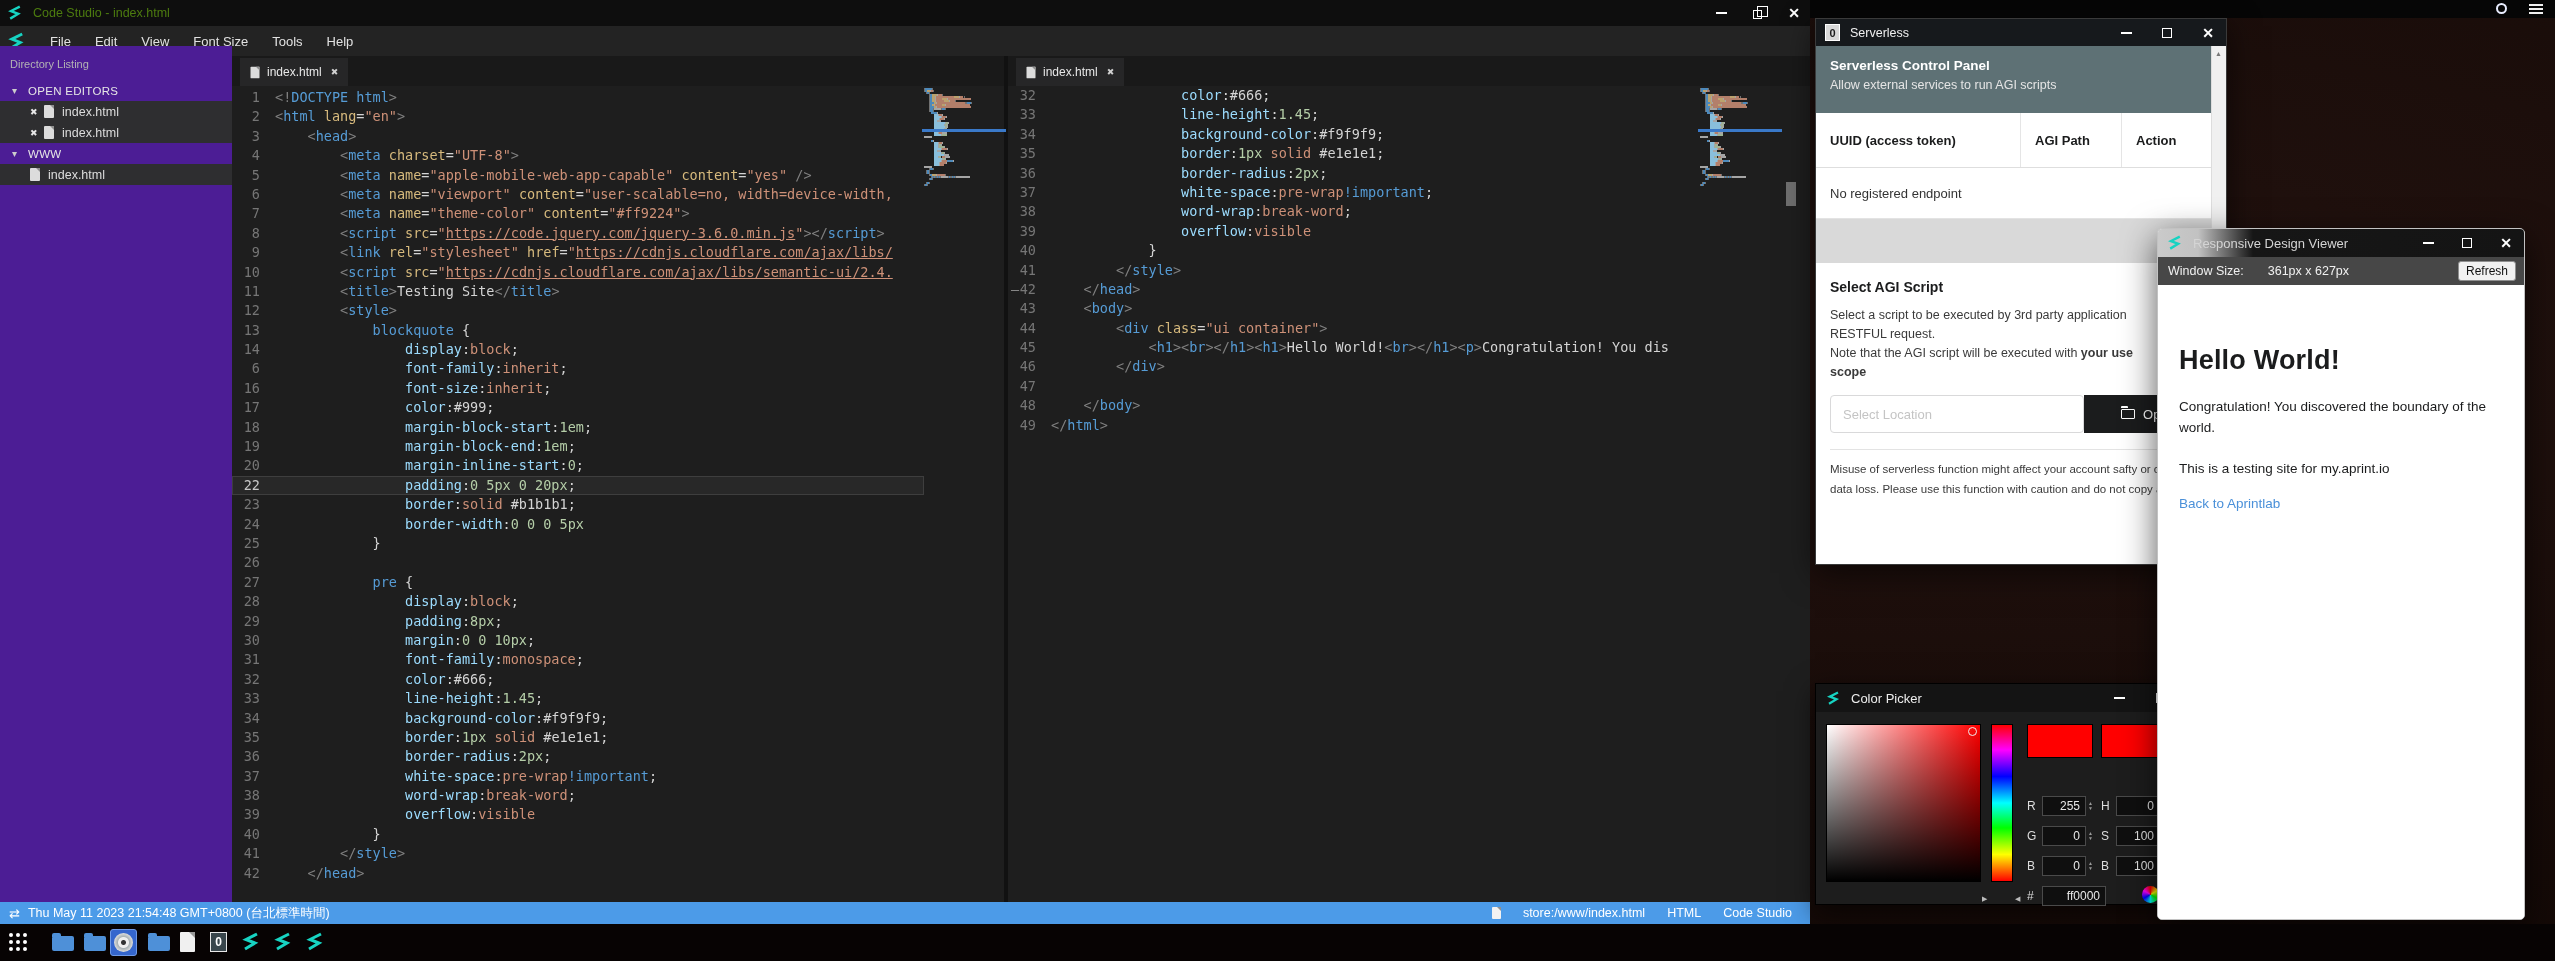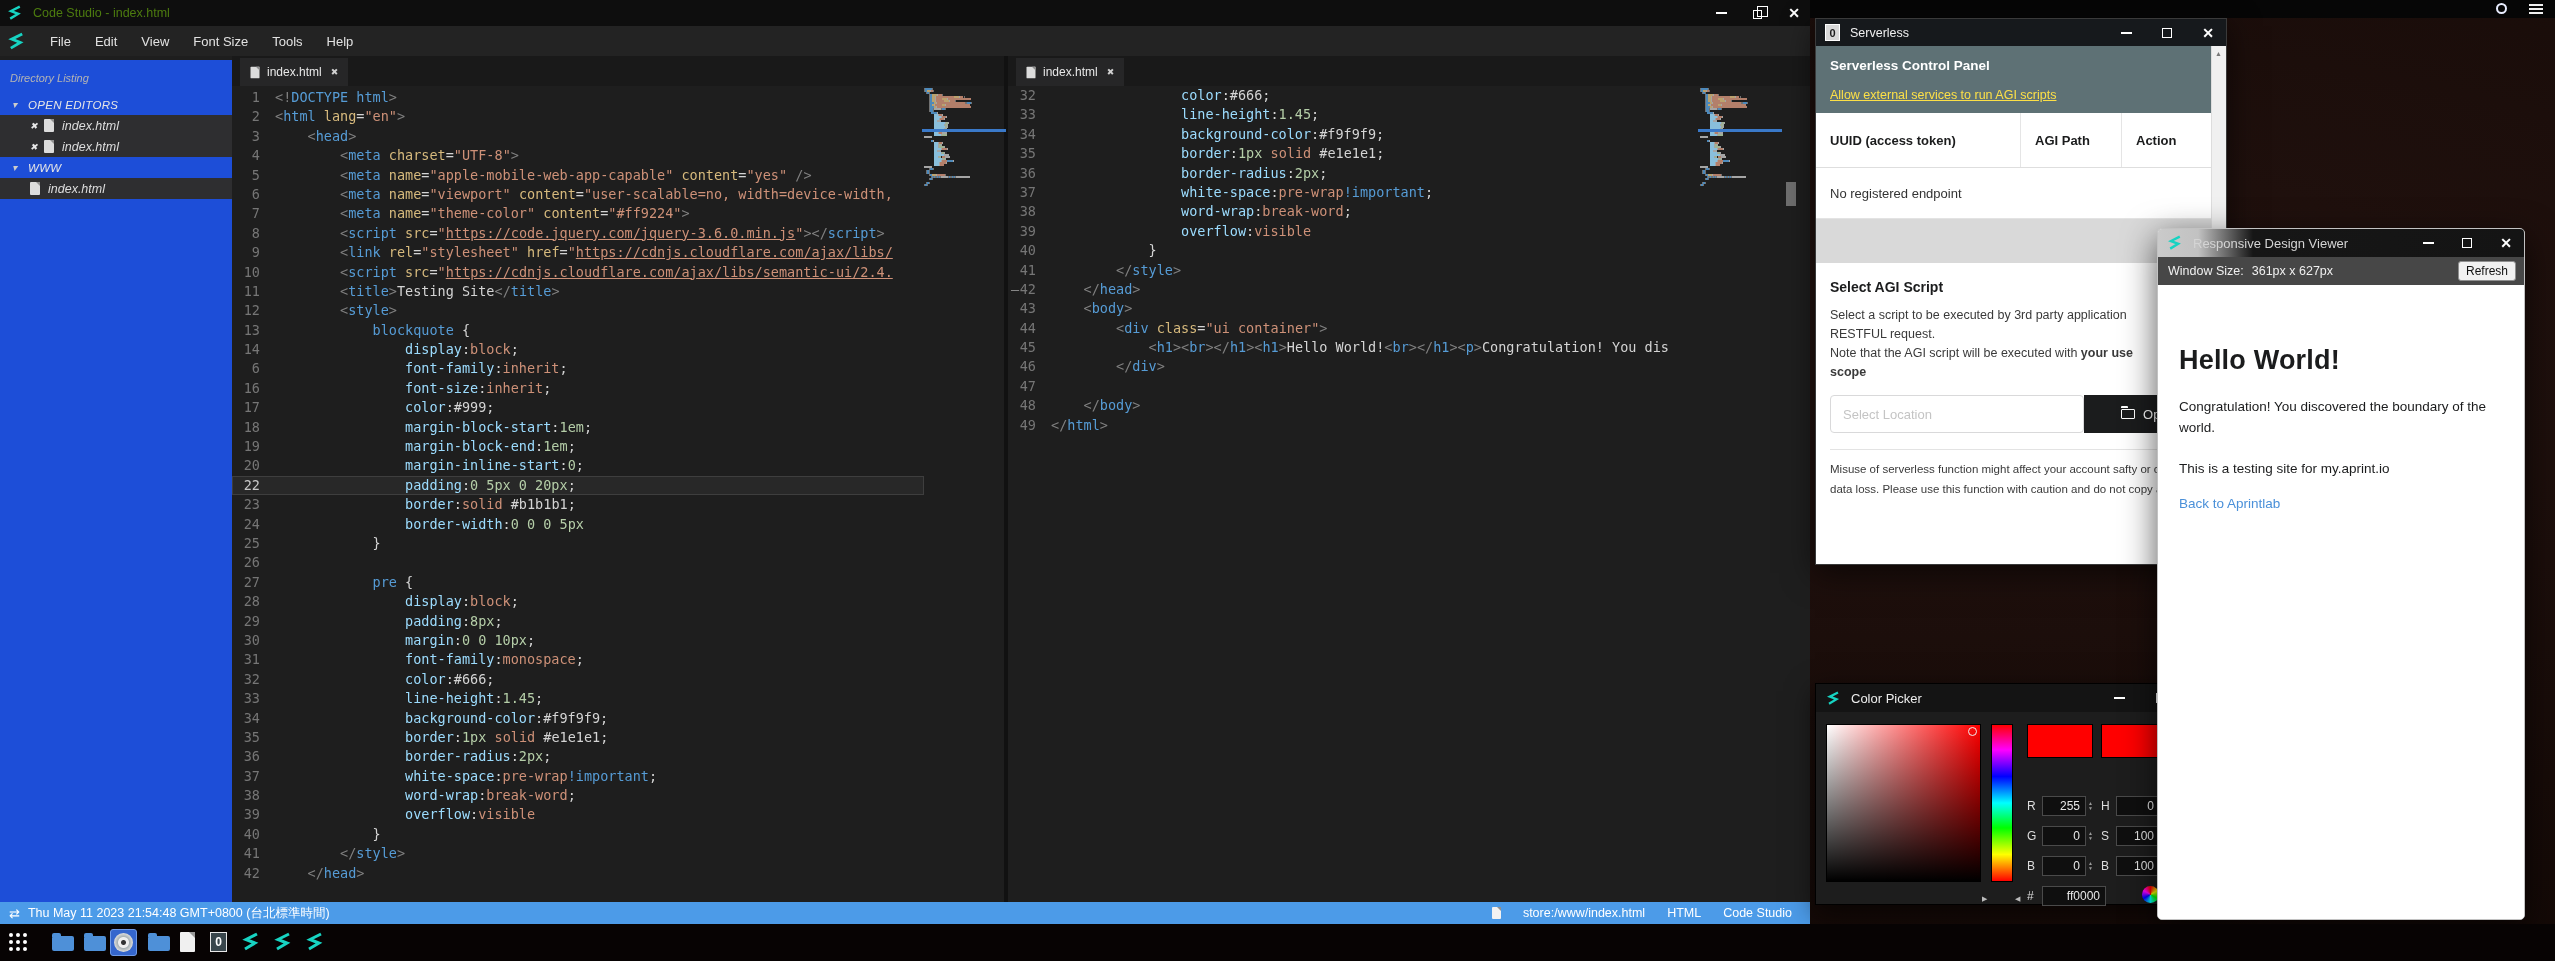--- a/index.html
+++ b/index.html
@@ -24,21 +24,21 @@
   .wc-restore { width:9px; height:9px; border:1.5px solid #fff; position:relative; margin-top:2px; }
   .wc-restore::before { content:''; position:absolute; left:2.5px; top:-5px; width:9px; height:9px; border:1.5px solid #fff; }
   .wc-max { width:10px; height:10px; border:1.5px solid #fff; }
   .wc-close { color:#fff; font-size:14px; font-weight:bold; }
 
   .menubar { position:absolute; left:0; top:26px; right:0; height:30px; background:#232323; display:flex; align-items:center; }
   .menubar .logo { margin-left:7px; margin-right:12px; }
   .menu-item { color:#e2e2e2; font-size:13px; padding:0 12px; }
 
   
-  .sidebar { position:absolute; left:0; top:60px; width:232px; bottom:22px; background:#1d4ed8; color:#d8d8d8;font-style:italic; }
+  .sidebar { position:absolute; left:0; top:46px; width:232px; bottom:22px; background:#4c1d95; color:#d8d8d8; }
   .sb-head { font-size:11px; color:#b4b4b4; padding:12px 0 10px 10px; }
   .sb-row { height:21px; display:flex; align-items:center; font-size:12.5px; }
   .sb-row.lit { background:#2e2e30; }
   .sb-chev { width:12px; margin-left:12px; color:#cccccc; font-size:10px; }
   .sb-sec-label { margin-left:4px; font-size:11.5px; letter-spacing:.3px; color:#e6e6e6; }
   .sb-x { margin-left:30px; color:#e8e8e8; font-size:9px; width:14px; }
   .page-ico { display:inline-block; width:10px; height:13px; background:#dcdcdc; border-radius:1px; position:relative; margin-right:8px; }
   .page-ico::after { content:''; position:absolute; right:0; top:0; border:2.5px solid #8f8f8f; border-left-color:transparent; border-bottom-color:transparent; }
   .sb-item-label { font-size:12.5px; color:#dddddd; }
   .ind { margin-left:30px; }
@@ -88,21 +88,21 @@
   .sv-titlebar { position:absolute; left:0; top:0; right:0; height:27px; background:#16191c; display:flex; align-items:center; }
   .zero-ico { width:15px; height:17px; background:#d8d8d8; border:1px solid #fff; color:#1b1b1b; font-size:11px; font-weight:bold; display:flex; align-items:center; justify-content:center; margin-left:9px; }
   .sv-title { color:#f0f0f0; font-size:12.5px; margin-left:10px; }
   .sv-ctrls { position:absolute; right:12px; display:flex; gap:30px; align-items:center; }
   .sv-body { position:absolute; left:0; top:27px; right:15px; bottom:0; background:#fff; overflow:hidden; }
   .sv-scroll { position:absolute; right:0; top:27px; width:15px; bottom:0; background:#f0f0f0; border-left:1px solid #ddd; }
   .sv-scroll .up { position:absolute; top:4px; left:3px; font-size:7px; color:#777; }
   .sv-scroll .dn { position:absolute; bottom:4px; left:3px; font-size:7px; color:#777; }
   .sv-hero { height:67px; background:#5e7175; padding:12px 14px; }
   .sv-hero h2 { color:#fff; font-size:13.5px; font-weight:bold; }
-  .sv-hero p { color:#fde047; font-size:12.5px; margin-top:15px;text-decoration:underline; }
+  .sv-hero p { color:#e5e5e5; font-size:12.5px; margin-top:5px; }
   .sv-thead { display:flex; height:55px; border-bottom:1px solid #dedede; font-weight:bold; font-size:13px; color:#1b1c1d; }
   .sv-th { display:flex; align-items:center; padding-left:14px; }
   .sv-th:nth-child(1){ width:205px; border-right:1px solid #e5e5e5; }
   .sv-th:nth-child(2){ width:101px; border-right:1px solid #e5e5e5; }
   .sv-th:nth-child(3){ flex:1; }
   .sv-empty { height:51px; display:flex; align-items:center; padding-left:14px; font-size:13px; color:#333; border-bottom:1px solid #e3e3e3; }
   .sv-gap { height:44px; background:#d9d9d9; }
   .sv-section { padding:16px 14px 0 14px; }
   .sv-section h3 { font-size:14px; color:#1b1c1d; }
   .sv-desc { margin-top:11px; font-size:12.5px; color:#3a3a3a; line-height:19px; white-space:nowrap; }
@@ -141,21 +141,21 @@
     background: conic-gradient(#f00,#ff0,#0f0,#0ff,#00f,#f0f,#f00); }
 
   
   #rdv-win { position:absolute; left:2157px; top:228px; width:368px; height:692px; background:#fff; border:1px solid #c2c2c2; border-radius:5px; overflow:hidden; box-shadow:0 10px 34px rgba(0,0,0,.65); }
   .rdv-titlebar { position:absolute; left:0; top:0; right:0; height:28px;
     background: linear-gradient(90deg,#cacaca 0px,#c2c2c2 40px,#161616 95px,#141414 100%); display:flex; align-items:center; }
   .rdv-title { color:#d4d4d4; font-size:13px; margin-left:10px; }
   .rdv-ctrls { position:absolute; right:12px; display:flex; gap:28px; align-items:center; }
   .rdv-toolbar { position:absolute; left:0; top:28px; right:0; height:28px; background:#474747; display:flex; align-items:center; }
   .rdv-ws-label { color:#f0f0f0; font-size:12.5px; margin-left:10px; }
-  .rdv-ws-value { color:#f0f0f0; font-size:12.5px; margin-left:8px; }
+  .rdv-ws-value { color:#f0f0f0; font-size:12.5px; margin-left:24px; }
   .refresh-btn { position:absolute; right:8px; top:4px; width:58px; height:20px; background:#f1f1f1; border:1px solid #8f8f8f; border-radius:3px; font-size:12px; color:#111; }
   .rdv-page { position:absolute; left:0; top:56px; right:0; bottom:0; background:#fff; padding:60px 0 0 21px; }
   .rdv-h1 { font-size:27px; font-weight:bold; color:#1b1c1d; letter-spacing:.2px; }
   .rdv-p { margin-top:20px; width:330px; font-size:13.5px; line-height:21px; color:#1b1c1d; }
   .rdv-link { display:inline-block; margin-top:17px; font-size:13.5px; color:#4a90d9; }
 
   
   .taskbar { position:absolute; left:0; top:924px; width:2555px; height:37px; background:#070303; }
   .tb-grid { position:absolute; left:9px; top:9px; display:grid; grid-template-columns:repeat(3,4px); grid-template-rows:repeat(3,4px); gap:3px; }
   .tb-grid i { background:#fff; border-radius:50%; }

